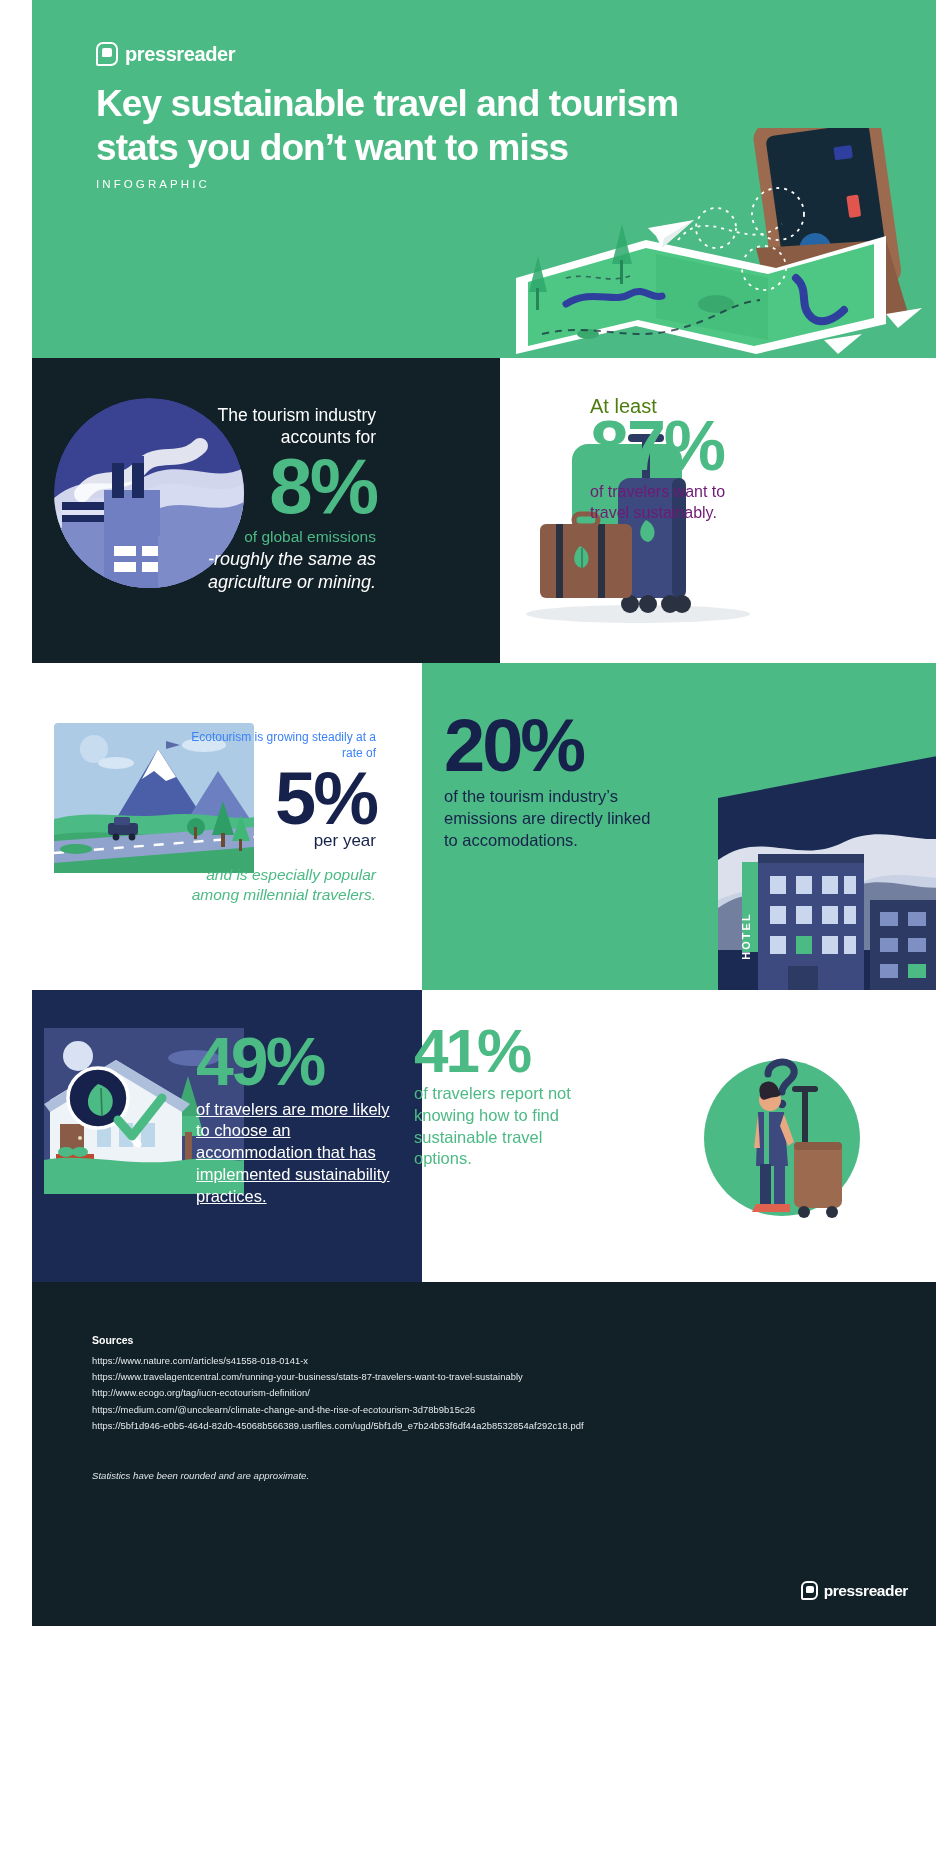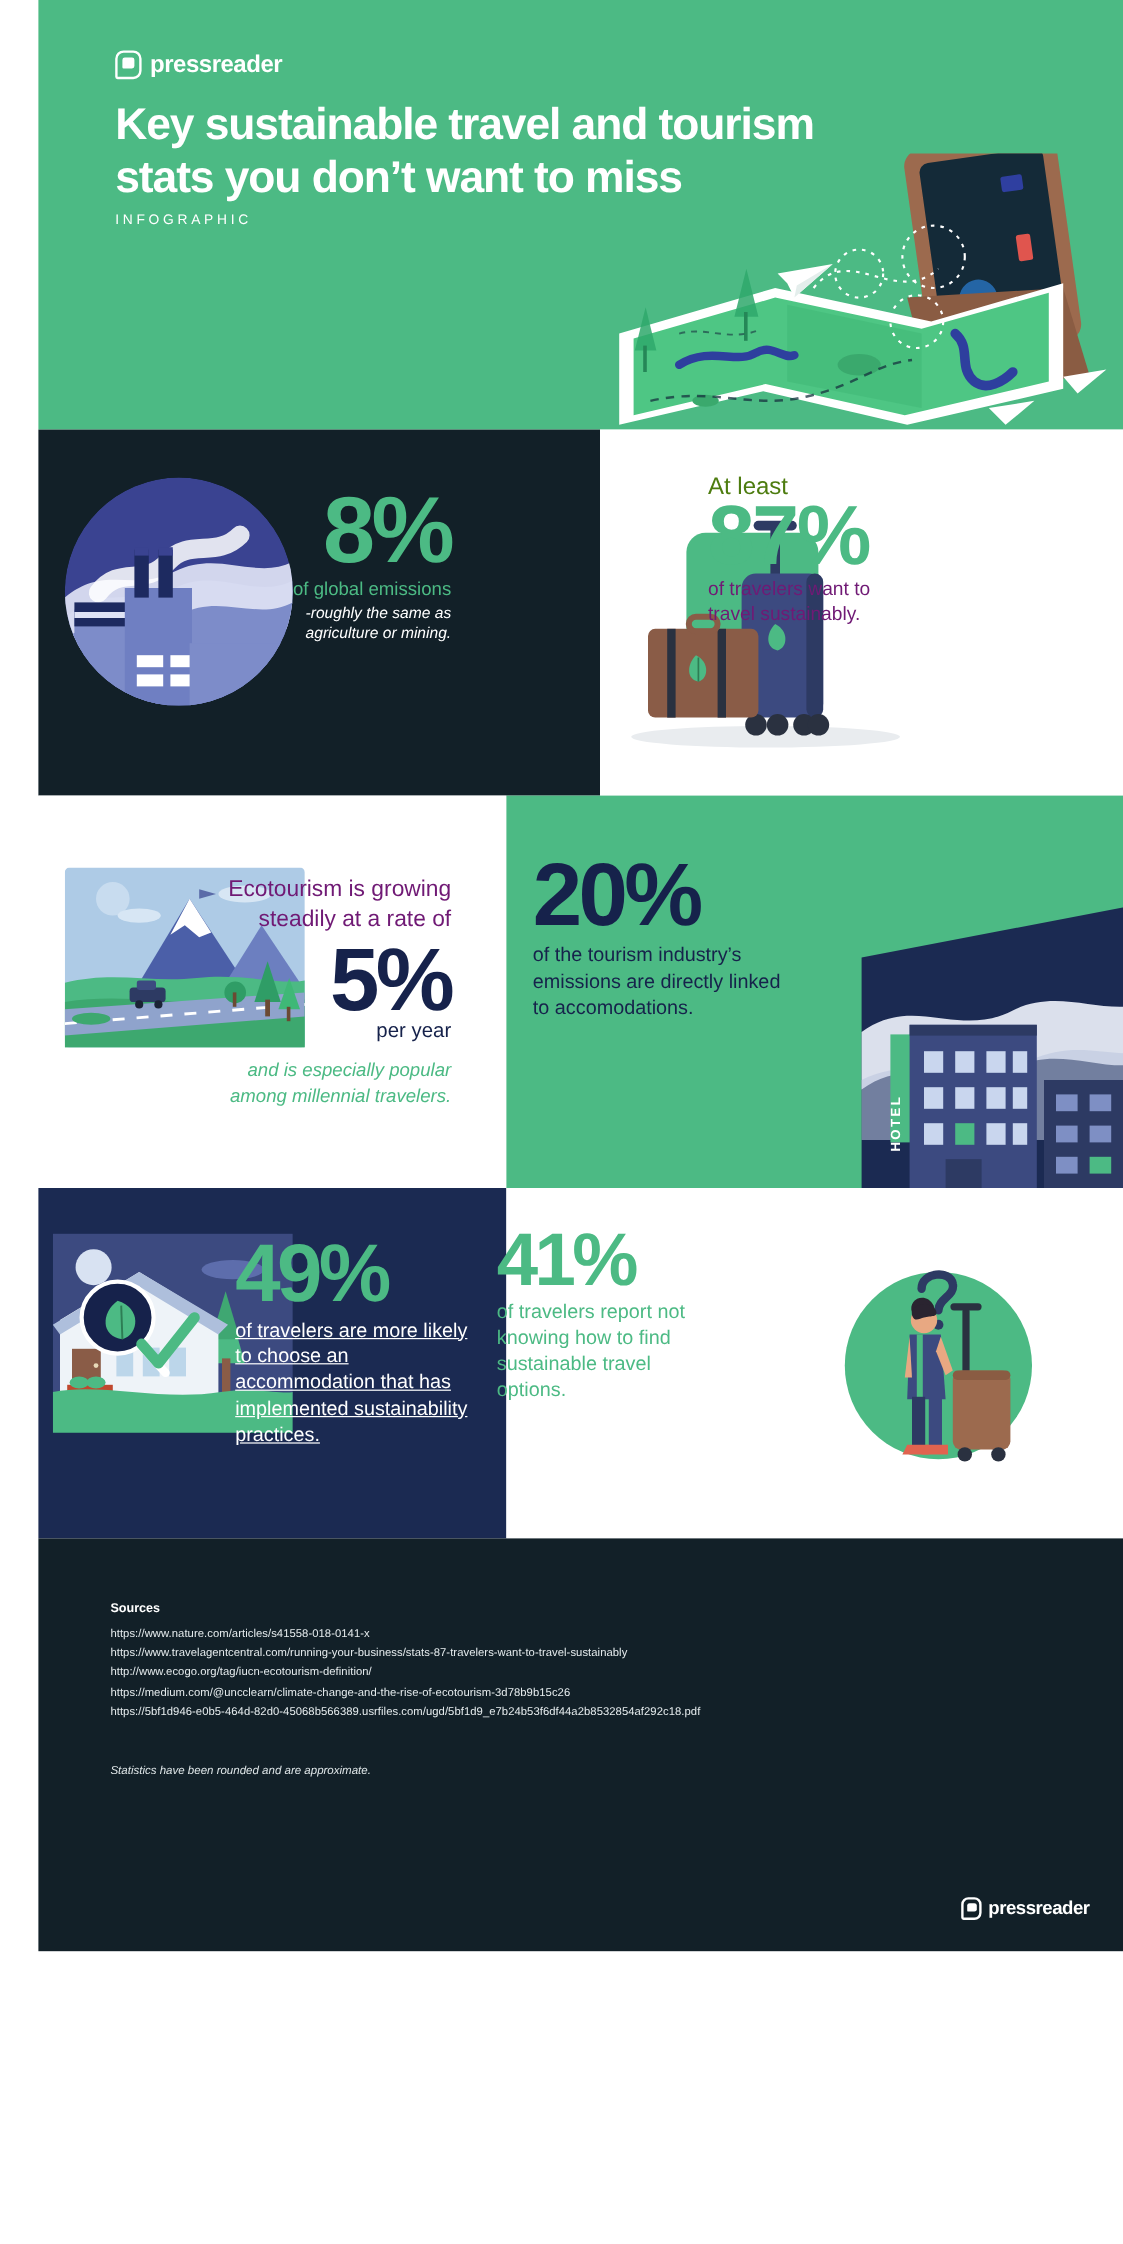--- a/index.html
+++ b/index.html
@@ -71,31 +71,31 @@
     font-weight:700; letter-spacing:-3px; line-height:0.92;
   }
   .num-green { color:#4cba84; }
   .num-navy  { color:#16224b; }
 
   
   .p1-text { position:absolute; left:196px; top:404px; width:180px; text-align:right; }
   .p1-lead { font-size:17.5px; line-height:1.28; color:#ffffff; }
   .p1-num  { font-size:78px; margin-top:2px; }
   .p1-sub  { font-size:15.5px; color:#4cba84; line-height:1.3; margin-top:4px; }
-  .p1-note { font-size:13px; font-style:italic; color:#ffffff; line-height:1.28; margin-top:1px; }
+  .p1-note { font-size:18px; font-style:italic; color:#ffffff; line-height:1.28; margin-top:1px; }
 
   
   .p2-text { position:absolute; left:590px; top:395px; width:178px; text-align:left;}
   .p2-lead { font-size:20px; color:#4d7c0f; }
   .p2-num  { font-size:70px; color:#4cba84; margin-top:-4px; letter-spacing:-2px;}
   .p2-sub  { font-size:16px; color:#701a75; line-height:1.3; margin-top:4px; }
 
   
   .p3-text { position:absolute; left:190px; top:730px; width:186px; text-align:right; }
-  .p3-lead { font-size:19px; color:#701a75; line-height:1.3; font-weight:500;}
+  .p3-lead { font-size:12px; color:#3b82f6; line-height:1.3; font-weight:500;}
   .p3-num  { font-size:74px; color:#16224b; margin-top:4px; }
   .p3-unit { font-size:17px; color:#16224b; font-weight:500; margin-top:-2px;}
   .p3-note { font-size:15.5px; color:#4cba84; font-style:italic; line-height:1.3; margin-top:14px; width:200px; margin-left:-14px;}
 
   
   .p4-text { position:absolute; left:444px; top:712px; width:220px; }
   .p4-num  { font-size:74px; color:#16224b; }
   .p4-sub  { font-size:16.5px; color:#16224b; line-height:1.32; margin-top:6px; font-weight:500;}
 
   
@@ -243,20 +243,21 @@
         <rect x="52" y="98" width="24" height="12" rx="6" fill="none" stroke="#8a5c47" stroke-width="5"></rect>
         <path d="M58 130 C50 138 50 150 60 152 C68 150 70 136 58 130 Z" fill="#4cba84"></path>
         <path d="M60 152 L60 132" stroke="#2d7d54" stroke-width="1.4"></path>
 
         <path d="M124 104 C116 112 116 124 126 126 C134 124 136 110 124 104 Z" fill="#4cba84"></path>
       </svg>
     </div>
   </div>
 
   <div class="p1-text">
+    <div class="p1-lead">The tourism industry accounts for</div>
     <div class="stat-num num-green p1-num">8%</div>
     <div class="p1-sub">of global emissions</div>
     <div class="p1-note">-roughly the same as agriculture or mining.</div>
   </div>
 
   <div class="p2-text">
     <div class="p2-lead">At least</div>
     <div class="stat-num p2-num">87%</div>
     <div class="p2-sub">of travelers want to travel sustainably.</div>
   </div>

